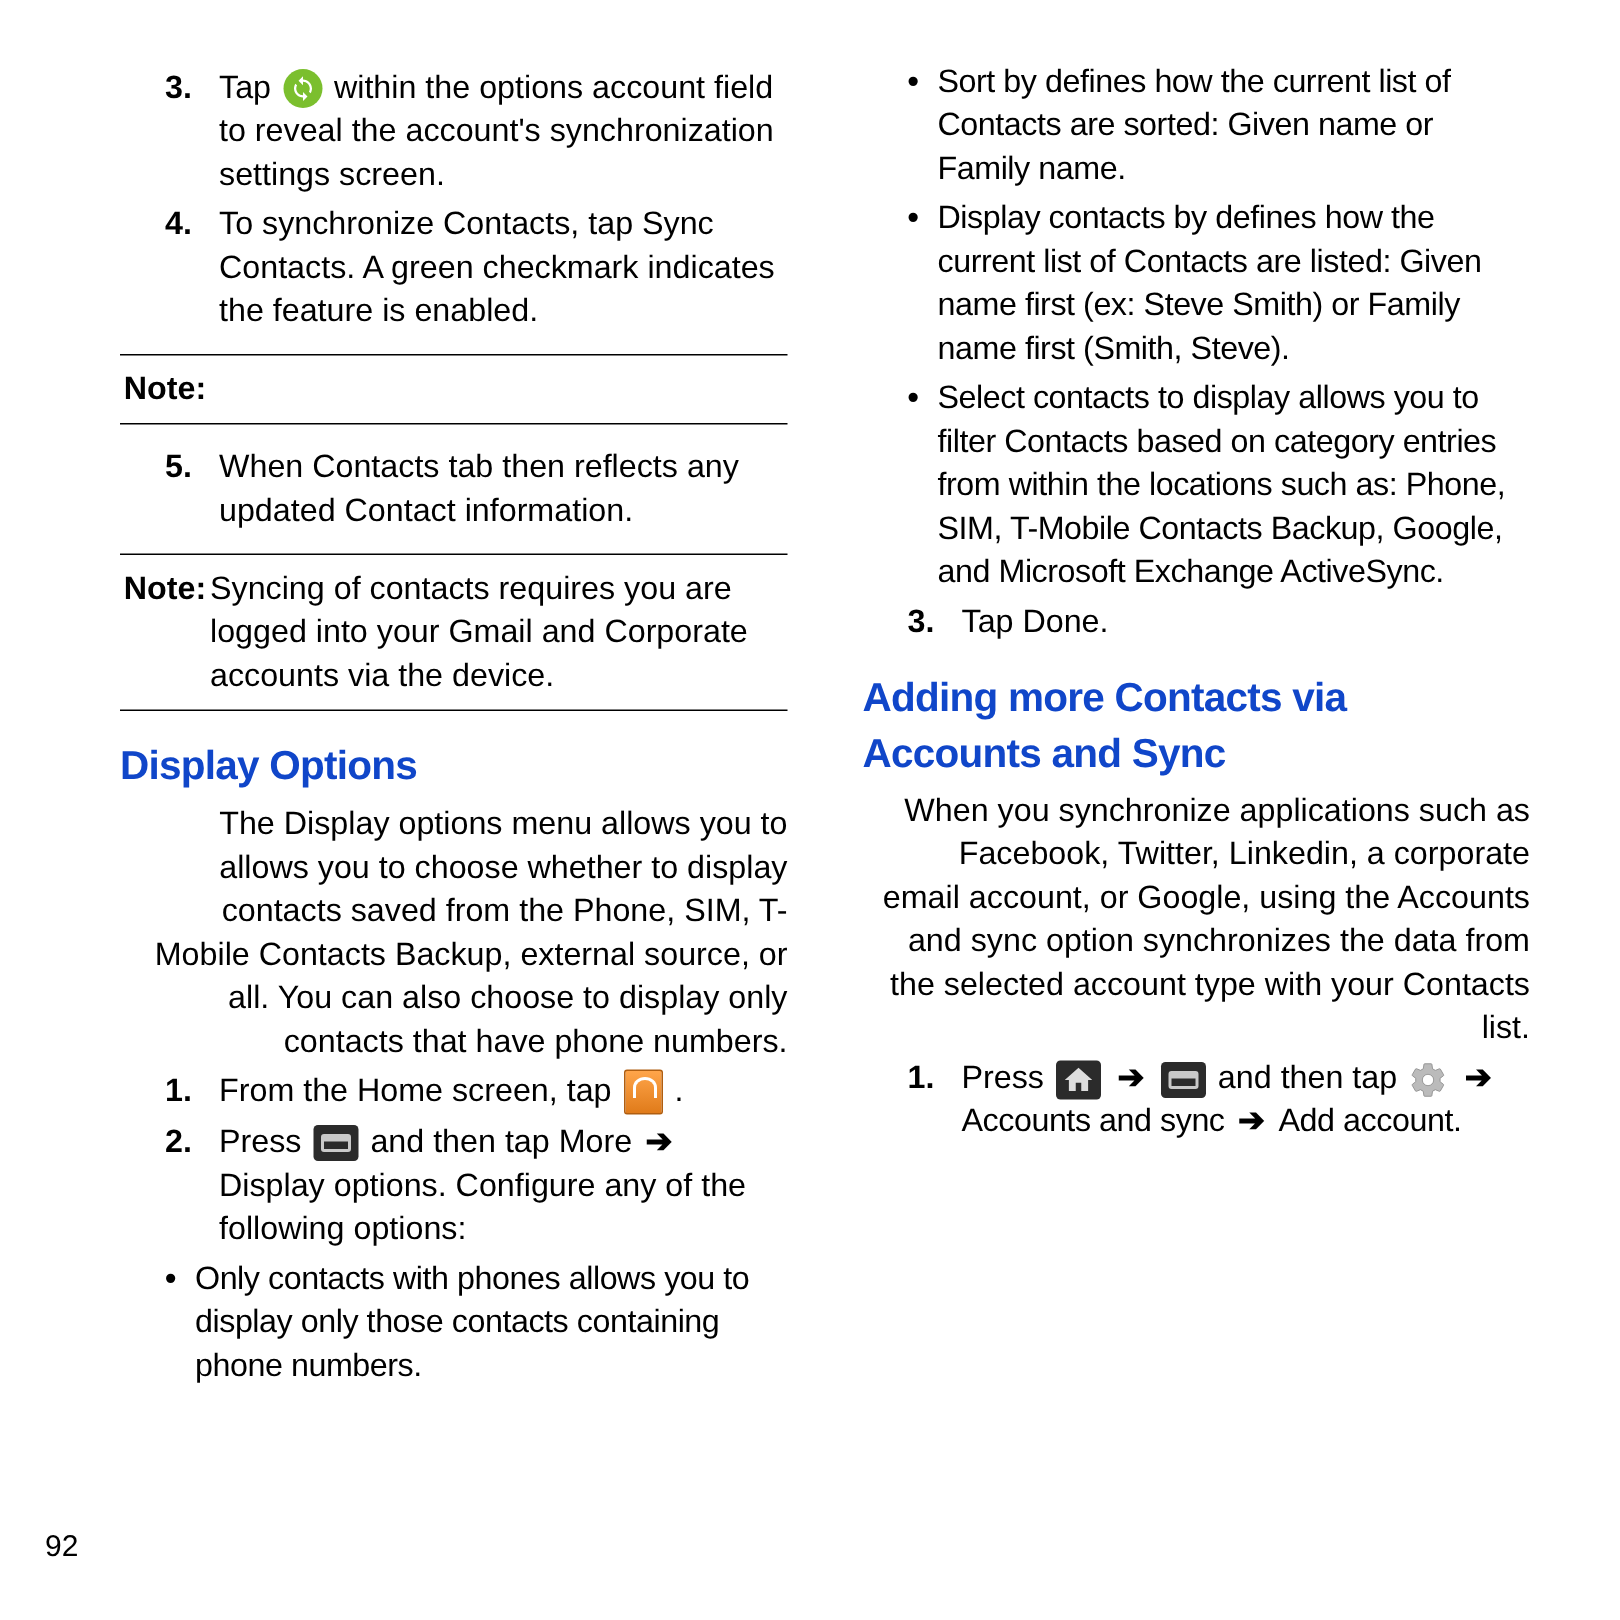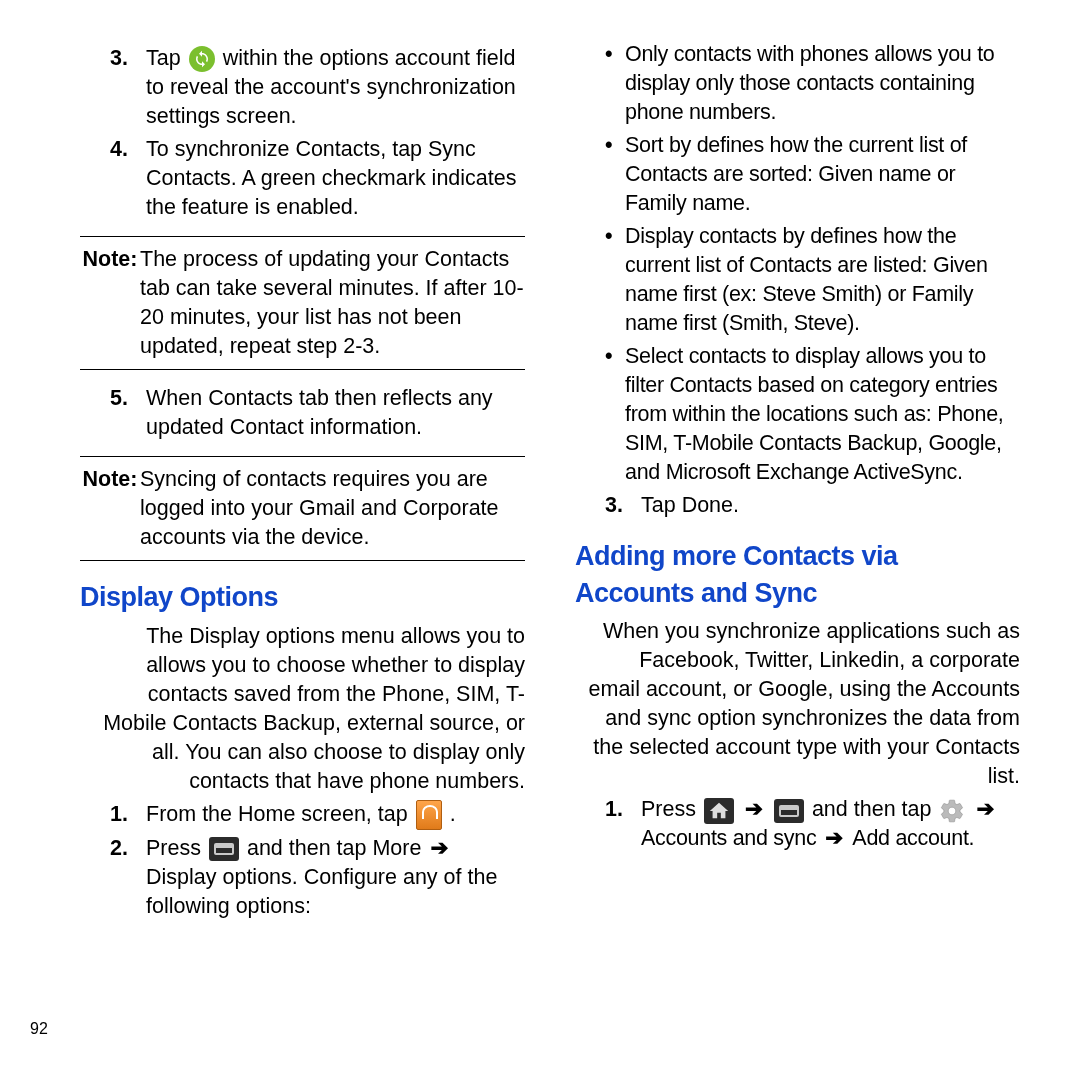--- a/index.html
+++ b/index.html
@@ -70,21 +70,21 @@
   }
   .intro {
     margin: 4px 0 4px 10px;
     text-align: right;
   }
   b { font-weight: normal; }
   .cond { font-stretch: condensed; letter-spacing: -0.3px; }
   .pagenum {
     margin-left: 30px;
     margin-top: 30px;
-    font-size: 16px;
+    font-size: 20px;
   }
   
   .icon {
     display: inline-flex;
     align-items: center;
     justify-content: center;
     vertical-align: middle;
     margin: 0 2px;
   }
   .sync-icon {
@@ -158,21 +158,20 @@
 
   <div class="ol-item">
     <div class="ol-num">4.</div>
     <div class="ol-body">
       <span>To synchronize Contacts, tap </span><b>Sync Contacts</b><span>. A green checkmark indicates the feature is enabled.</span>
     </div>
   </div>
 
   <div class="note">
     <div class="note-label">Note:</div>
-    <div class="note-body">The process of updating your Contacts tab can take several minutes. If after 10-20 minutes, your list has not been updated, repeat step 2-3.</div>
   </div>
 
   <div class="ol-item">
     <div class="ol-num">5.</div>
     <div class="ol-body">
       <span>When </span><b>Contacts</b><span> tab then reflects any updated Contact information.</span>
     </div>
   </div>
 
   <div class="note">

